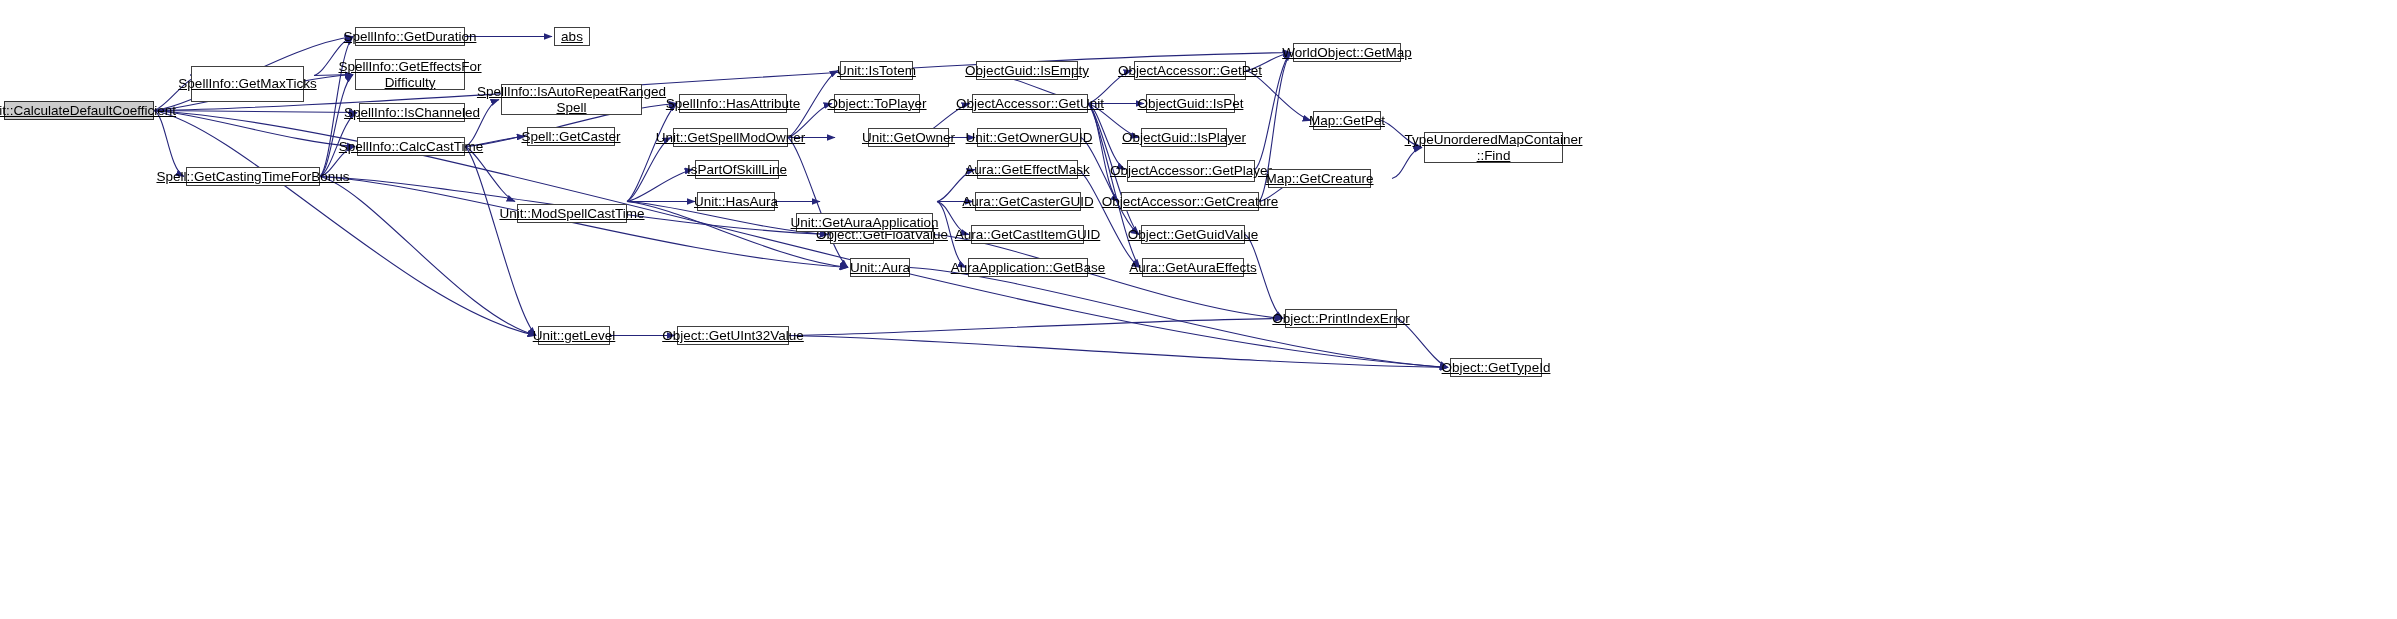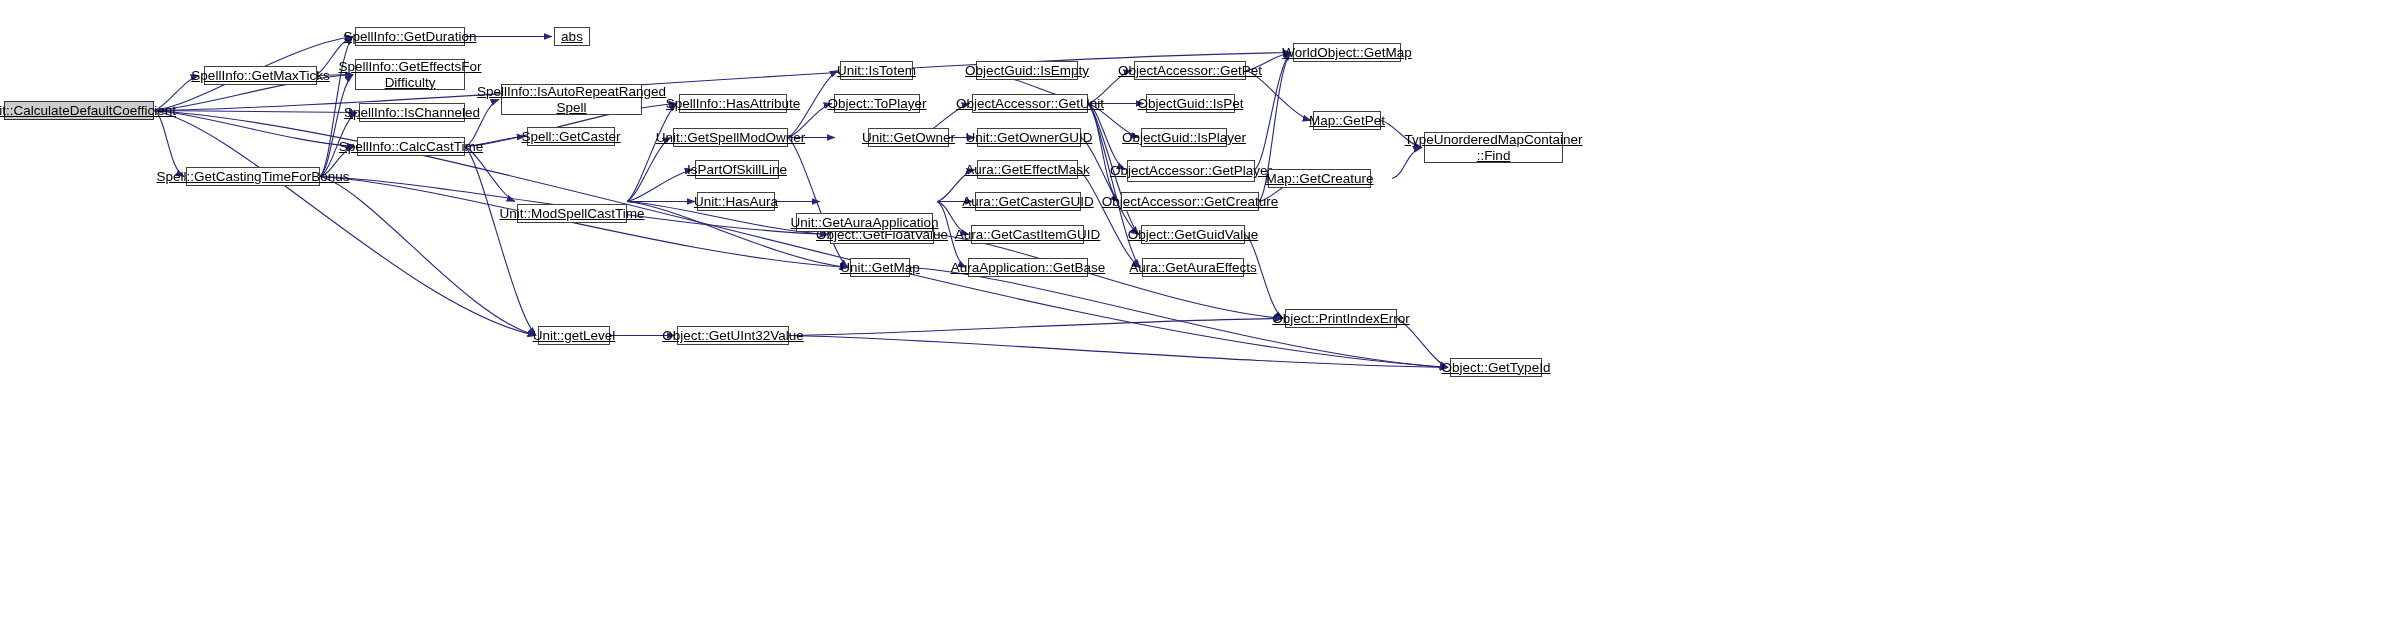--- a/index.html
+++ b/index.html
@@ -103,39 +103,39 @@
         <path d="M1392,178.5 C1404.1,176.02 1406.4,151.22 1422,147.5" fill="none" stroke="#25257a" stroke-width="1.1" marker-end="url(#arrow)"></path>
         <path d="M1397,318.5 C1409.243,322.42 1432.192,361.62 1448,367.5" fill="none" stroke="#25257a" stroke-width="1.1" marker-end="url(#arrow)"></path>
         <path d="M934,234.5 C1015.081,241.22 1167.064,308.42 1283,318.5" fill="none" stroke="#25257a" stroke-width="1.1" marker-end="url(#arrow)"></path>
         <path d="M789,335.5 C903.576,334.14 1118.344,320.54 1283,318.5" fill="none" stroke="#25257a" stroke-width="1.1" marker-end="url(#arrow)"></path>
         <path d="M789,335.5 C941.691,338.06 1227.904,363.66 1448,367.5" fill="none" stroke="#25257a" stroke-width="1.1" marker-end="url(#arrow)"></path>
         <path d="M910,267.5 C1034.74,275.5 1268.56,355.5 1448,367.5" fill="none" stroke="#25257a" stroke-width="1.1" marker-end="url(#arrow)"></path>
       </g>
   </svg>
   <div id="node-layer">
       <div class="node root" style="left: 4px; top: 101px; width: 150px; height: 19px;">Unit::CalculateDefaultCoefficient</div>
-      <div class="node" style="left: 204px; top: 66px; width: 113px; height: 19px; text-align: center;">SpellInfo::GetMaxTicks</div>
+      <div class="node" style="left: 191px; top: 66px; width: 113px; height: 36px; text-align: center;">SpellInfo::GetMaxTicks</div>
       <div class="node" style="left: 186px; top: 167px; width: 134px; height: 19px;">Spell::GetCastingTimeForBonus</div>
       <div class="node" style="left: 355px; top: 27px; width: 110px; height: 19px;">SpellInfo::GetDuration</div>
       <div class="node" style="left: 355px; top: 59px; width: 110px; height: 31px;">SpellInfo::GetEffectsFor
 Difficulty</div>
       <div class="node" style="left: 359px; top: 103px; width: 106px; height: 19px;">SpellInfo::IsChanneled</div>
       <div class="node" style="left: 357px; top: 137px; width: 108px; height: 19px;">SpellInfo::CalcCastTime</div>
       <div class="node" style="left: 554px; top: 27px; width: 36px; height: 19px;">abs</div>
       <div class="node" style="left: 501px; top: 84px; width: 141px; height: 31px;">SpellInfo::IsAutoRepeatRanged
 Spell</div>
       <div class="node" style="left: 527px; top: 127px; width: 88px; height: 19px;">Spell::GetCaster</div>
       <div class="node" style="left: 517px; top: 204px; width: 110px; height: 19px;">Unit::ModSpellCastTime</div>
       <div class="node" style="left: 538px; top: 326px; width: 72px; height: 19px;">Unit::getLevel</div>
       <div class="node" style="left: 679px; top: 94px; width: 108px; height: 19px;">SpellInfo::HasAttribute</div>
       <div class="node" style="left: 673px; top: 128px; width: 115px; height: 19px;">Unit::GetSpellModOwner</div>
       <div class="node" style="left: 695px; top: 160px; width: 84px; height: 19px;">IsPartOfSkillLine</div>
       <div class="node" style="left: 697px; top: 192px; width: 78px; height: 19px;">Unit::HasAura</div>
       <div class="node" style="left: 830px; top: 225px; width: 104px; height: 19px;">Object::GetFloatValue</div>
-      <div class="node" style="left: 850px; top: 258px; width: 60px; height: 19px;">Unit::GetMap</div>
+      <div class="node" style="left: 850px; top: 258px; width: 60px; height: 19px;">Unit::Aura</div>
       <div class="node" style="left: 677px; top: 326px; width: 112px; height: 19px;">Object::GetUInt32Value</div>
       <div class="node" style="left: 840px; top: 61px; width: 73px; height: 19px;">Unit::IsTotem</div>
       <div class="node" style="left: 834px; top: 94px; width: 86px; height: 19px;">Object::ToPlayer</div>
       <div class="node" style="left: 868px; top: 128px; width: 81px; height: 19px;">Unit::GetOwner</div>
       <div class="node" style="left: 796px; top: 192px; width: 137px; height: 19px; margin-top: 21px;">Unit::GetAuraApplication</div>
       <div class="node" style="left: 976px; top: 61px; width: 102px; height: 19px;">ObjectGuid::IsEmpty</div>
       <div class="node" style="left: 972px; top: 94px; width: 116px; height: 19px;">ObjectAccessor::GetUnit</div>
       <div class="node" style="left: 977px; top: 128px; width: 104px; height: 19px;">Unit::GetOwnerGUID</div>
       <div class="node" style="left: 977px; top: 160px; width: 101px; height: 19px;">Aura::GetEffectMask</div>
       <div class="node" style="left: 975px; top: 192px; width: 106px; height: 19px;">Aura::GetCasterGUID</div>

